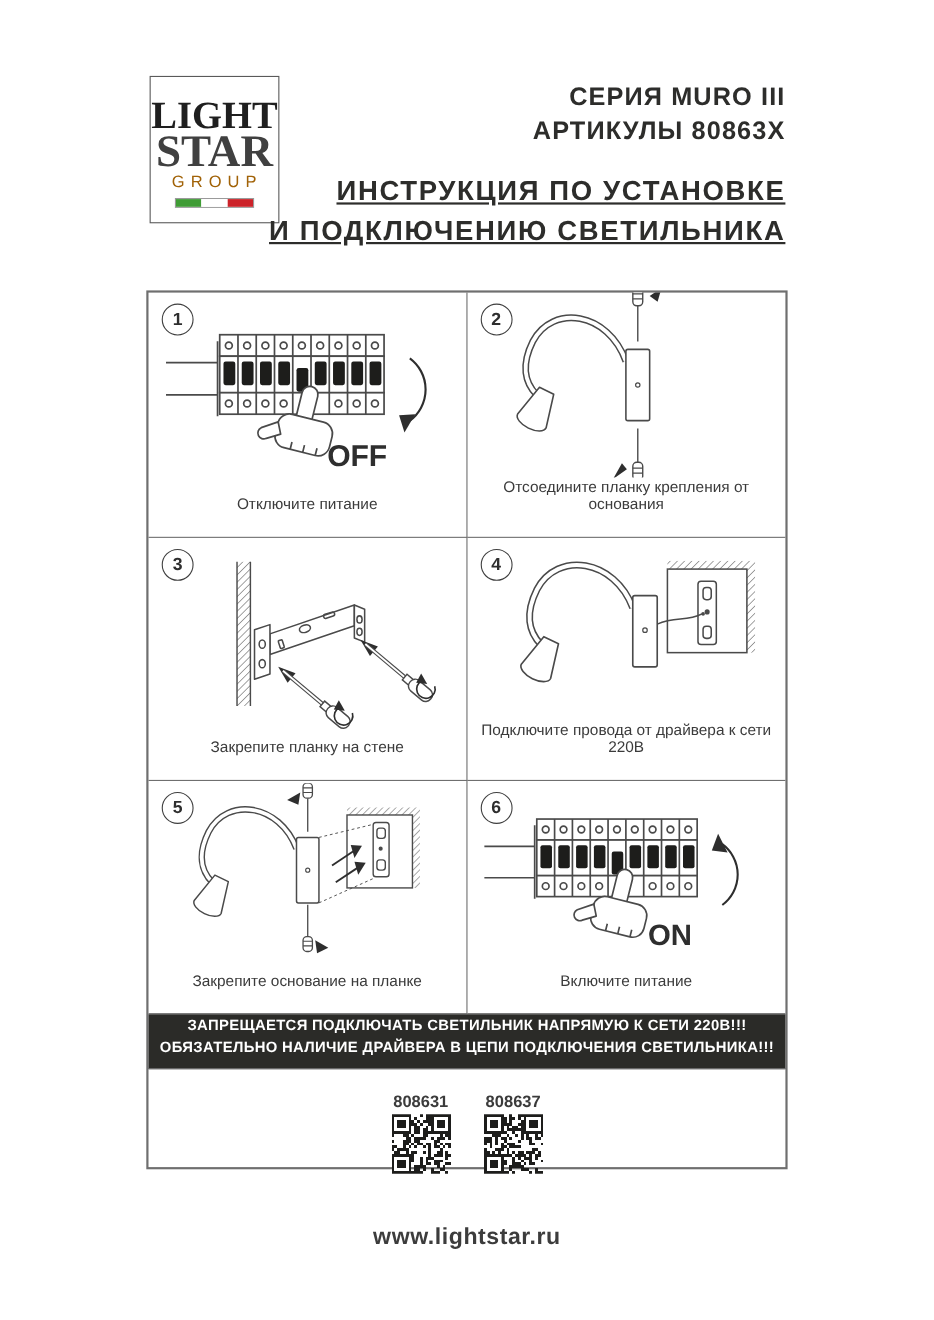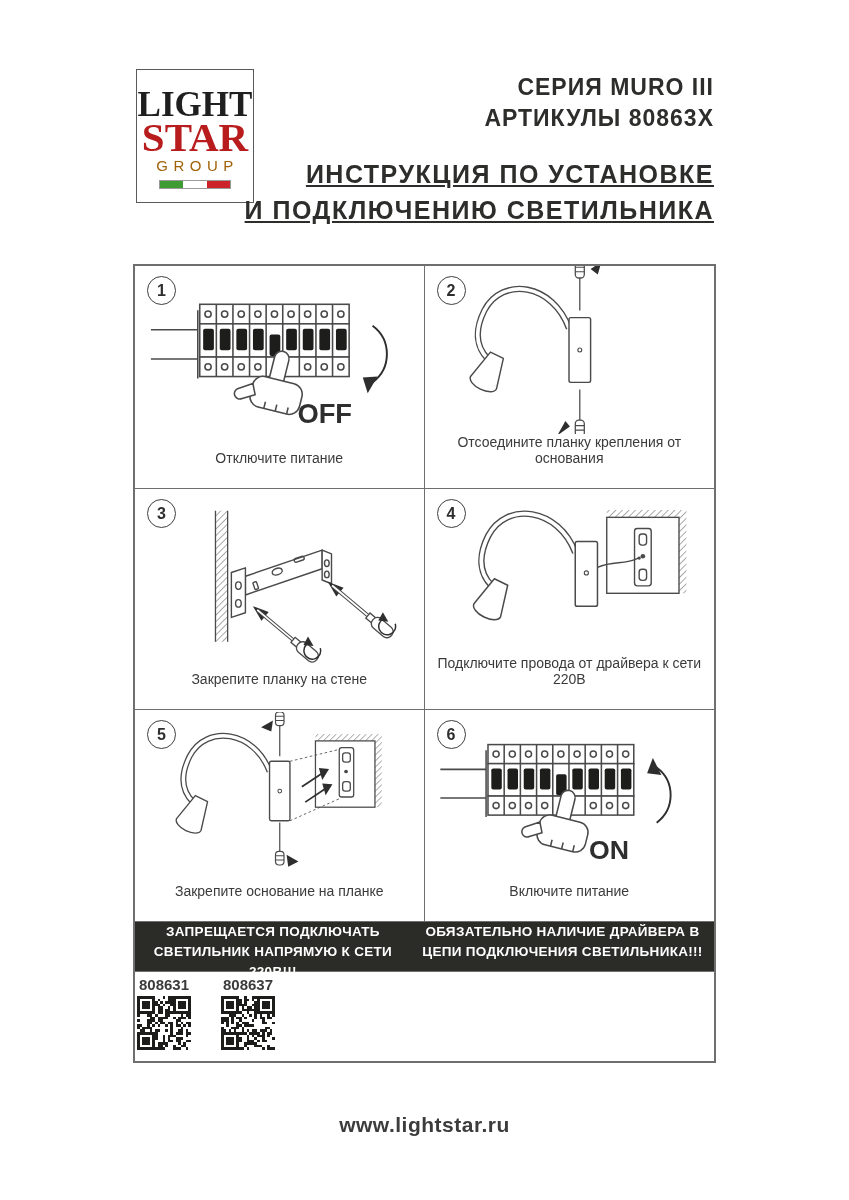--- a/index.html
+++ b/index.html
@@ -2,45 +2,45 @@
 <html><head>
 <meta charset="utf-8">
 <style>
   html,body{margin:0;padding:0;background:#fff;}
   body{width:849px;height:1200px;font-family:"Liberation Sans",sans-serif;color:#3c3c3c;position:relative;overflow:hidden;}
   .page{position:relative;width:849px;height:1088px;background:#fff;}
 
   
   .logo-box{position:absolute;left:136px;top:69px;width:118px;height:134px;border:1px solid #5a5a5a;box-sizing:border-box;text-align:center;}
   .logo-light{font-family:"Liberation Serif",serif;font-weight:bold;font-size:35px;line-height:30px;letter-spacing:0px;color:#1f1f1f;margin-top:20px;}
-  .logo-star{font-family:"Liberation Serif",serif;font-weight:bold;font-size:41px;line-height:34px;color:#b91c1c;}
+  .logo-star{font-family:"Liberation Serif",serif;font-weight:bold;font-size:41px;line-height:34px;color:#404040;}
   .logo-group{font-size:15px;letter-spacing:5.5px;padding-left:5px;color:#a16207;margin-top:3px;}
   .flag{width:72px;height:9px;margin:6px auto 0;display:flex;border:1px solid #9a9a9a;box-sizing:border-box;}
   .flag .g{flex:1;background:#3f9c35;}
   .flag .w{flex:1;background:#ffffff;}
   .flag .r{flex:1;background:#cc2229;}
 
   
   .titles{position:absolute;right:135px;top:72px;text-align:right;color:#2d2d2b;font-weight:bold;}
   .t-sub{font-size:23px;line-height:31px;letter-spacing:1px;}
   .t-main{font-size:25px;line-height:32px;letter-spacing:1.5px;margin-top:24px;text-decoration:underline;}
 
   
   .grid{position:absolute;left:133px;top:264px;width:583px;height:799px;box-sizing:border-box;border:2px solid #6f6f6f;display:grid;grid-template-columns:1fr 1fr;grid-template-rows:223px 221px 212px 50px 1fr;background:#fff;}
   .cell{position:relative;display:flex;flex-direction:column;box-sizing:border-box;border-bottom:1px solid #6f6f6f;}
   .cell.colL{border-right:1px solid #6f6f6f;}
   .num{position:absolute;top:10px;left:12px;width:29px;height:29px;border:1.6px solid #3f3f3f;border-radius:50%;display:flex;align-items:center;justify-content:center;font-size:16px;font-weight:bold;color:#2e2e2e;background:#fff;box-sizing:border-box;}
   .art{flex:1;display:flex;align-items:center;overflow:hidden;}
   .caption{text-align:center;font-size:14px;color:#3b3b3b;padding:0 4px 22px;}
 
   
-  .warning{grid-column:1 / span 2;background:#2b2b28;color:#fff;display:flex;text-align:center;font-weight:bold;font-size:13.5px;line-height:20px;letter-spacing:0.3px;border-bottom:1px solid #6f6f6f;box-sizing:border-box;}
+  .warning{grid-column:1 / span 2;background:#2b2b28;color:#fff;display:flex;flex-direction:column;text-align:center;font-weight:bold;font-size:13.5px;line-height:20px;letter-spacing:0.3px;border-bottom:1px solid #6f6f6f;box-sizing:border-box;}
 
   
-  .qr-row{grid-column:1 / span 2;display:flex;gap:26px;padding-top:2px;box-sizing:border-box;}
+  .qr-row{grid-column:1 / span 2;display:flex;justify-content:center;gap:26px;padding-top:19px;box-sizing:border-box;}
   .qr-block{text-align:center;width:58px;}
   .qr-label{font-size:15px;font-weight:bold;color:#3b3b3b;margin:2px 0 3px;}
   svg.qr{width:54px;height:54px;display:block;margin:0 auto;}
 
   .footer{position:absolute;top:1113px;left:0;width:849px;text-align:center;font-size:21px;font-weight:bold;color:#3c3c3c;letter-spacing:0.5px;}
 
   .illu{display:block;}
   .illu text{font-family:"Liberation Sans",sans-serif;}
 </style>
 </head>

